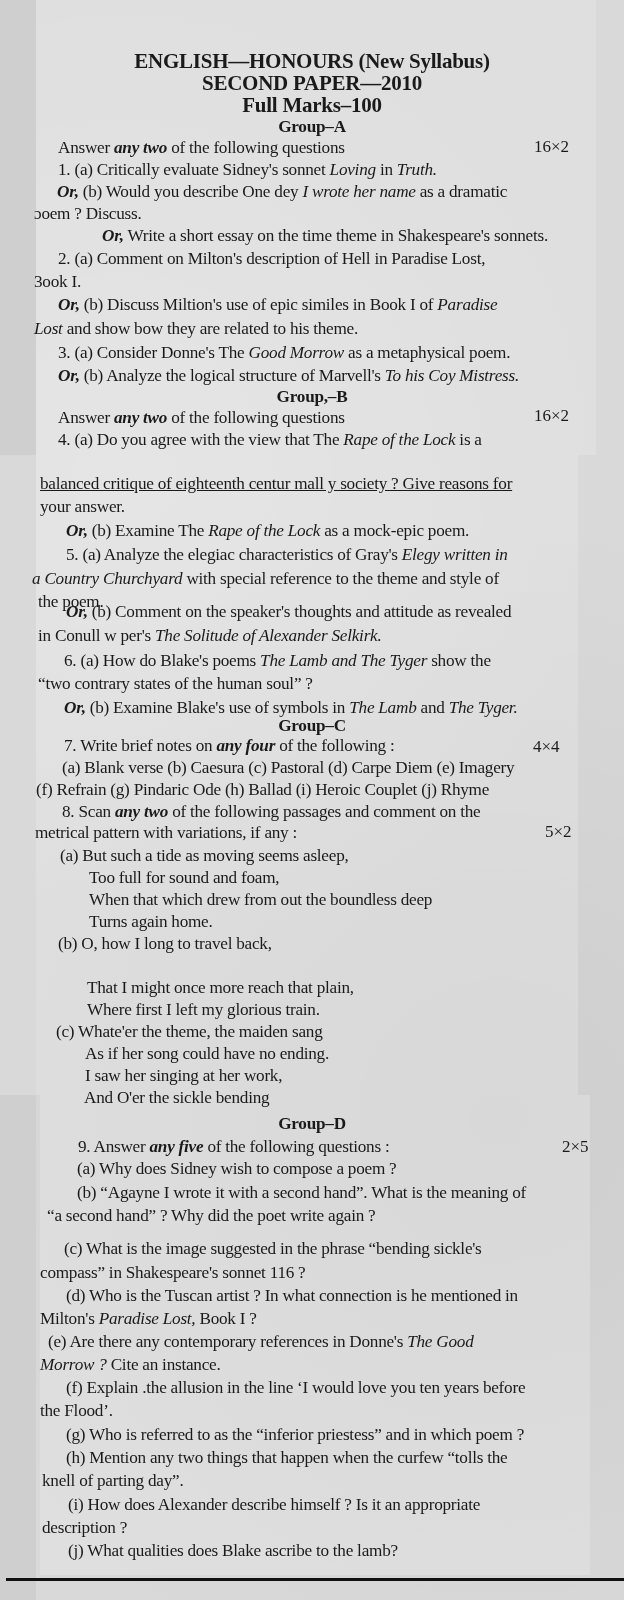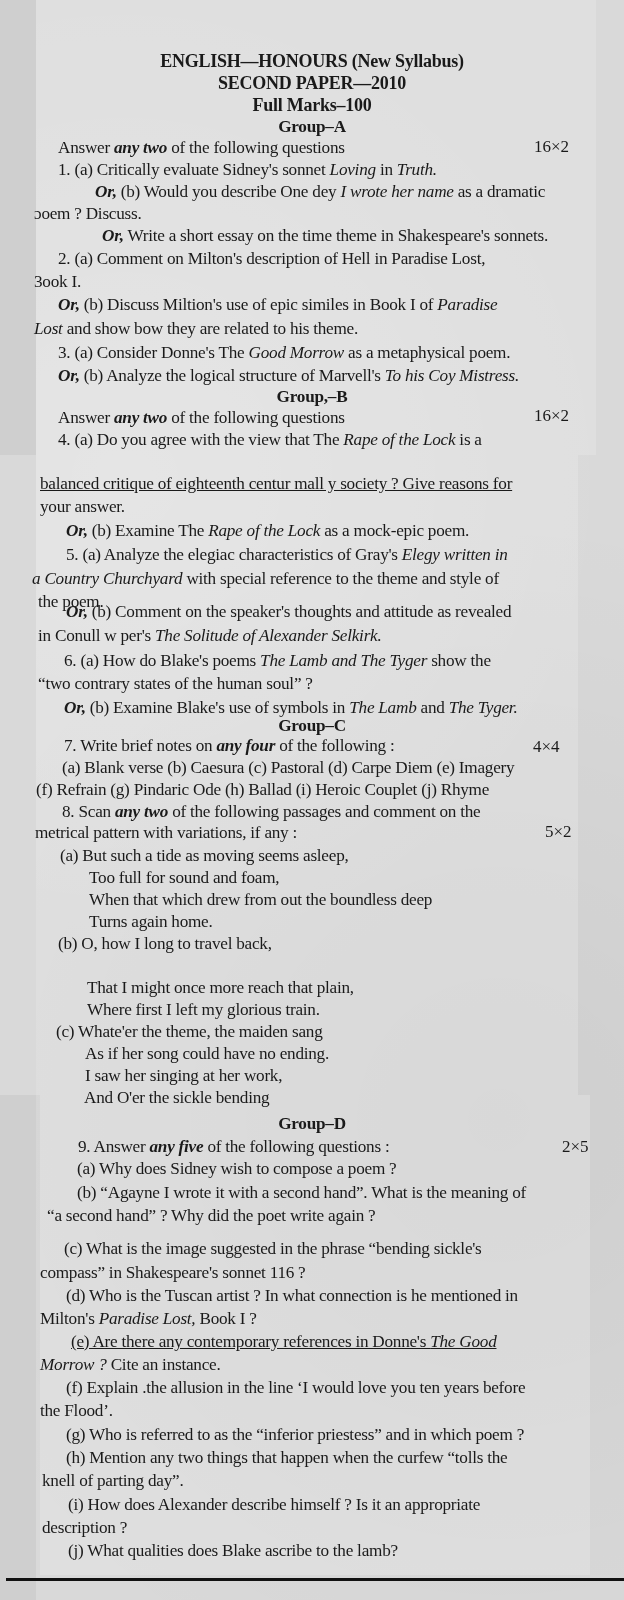--- a/index.html
+++ b/index.html
@@ -14,21 +14,21 @@
     position: absolute; left: 0; top: 0; width: 624px; height: 1600px;
     background:
       radial-gradient(circle at 20% 30%, rgba(255,255,255,0.25), transparent 40%),
       radial-gradient(circle at 80% 70%, rgba(0,0,0,0.05), transparent 50%),
       #d9d9d9;
   }
   .strip-left { position:absolute; left:0; top:0; width:36px; height:1600px; background:#cfcfcf; }
   .panel { position:absolute; background: rgba(235,235,235,0.35); }
   .line { position: absolute; white-space: nowrap; font-size: 17.2px; line-height: 22px; letter-spacing: -0.25px; }
   .center { text-align: center; left: 0; width: 624px; font-weight: bold; }
-  .title { font-size: 18px; }
+  .title { font-size: 21px; }
   .i { font-style: italic; }
   .bi { font-weight: bold; font-style: italic; }
   .marks { position: absolute; font-size: 17px; white-space: nowrap; }
   .rule { position: absolute; left: 6px; width: 618px; height: 3px; background: #111; top: 1578px; }
 </style>
 </head>
 <body>
 
 <div class="page">
   <div class="strip-left"></div>
@@ -37,21 +37,21 @@
   <div class="panel" style="left:40px;top:1095px;width:550px;height:480px;"></div>
 
   <div class="line center title" style="top:50px;">ENGLISH—HONOURS (New Syllabus)</div>
   <div class="line center title" style="top:72px;">SECOND PAPER—2010</div>
   <div class="line center title" style="top:94px;">Full Marks–100</div>
 
   <div class="line center" style="top:116px;">Group–A</div>
   <div class="line" style="top:137px;left:58px;"><span>Answer </span><span class="bi">any two</span><span> of the following questions</span></div>
   <div class="marks" style="top:137px;left:534px;">16×2</div>
   <div class="line" style="top:159px;left:58px;text-align:right;"><span>1. (a) Critically evaluate Sidney's sonnet </span><span class="i">Loving</span><span> in </span><span class="i">Truth.</span></div>
-  <div class="line" style="top:181px;left:57px;margin-left:38px;"><span class="bi">Or,</span><span> (b) Would you describe One dey </span><span class="i">I wrote her name</span><span> as a dramatic</span></div>
+  <div class="line" style="top:181px;left:57px;"><span class="bi">Or,</span><span> (b) Would you describe One dey </span><span class="i">I wrote her name</span><span> as a dramatic</span></div>
   <div class="line" style="top:203px;left:34px;">ɔoem ? Discuss.</div>
   <div class="line" style="top:225px;left:58px;margin-left:44px;"><span class="bi">Or,</span><span> Write a short essay on the time theme in Shakespeare's sonnets.</span></div>
   <div class="line" style="top:248px;left:58px;">2.  (a) Comment on Milton's description of Hell in Paradise Lost,</div>
   <div class="line" style="top:271px;left:34px;">3ook I.</div>
   <div class="line" style="top:294px;left:58px;"><span class="bi">Or,</span><span> (b) Discuss Miltion's use of epic similes in Book I of </span><span class="i">Paradise</span></div>
   <div class="line" style="top:318px;left:34px;"><span class="i">Lost</span><span> and show bow they are related to his theme.</span></div>
   <div class="line" style="top:342px;left:58px;"><span>3.  (a) Consider Donne's The </span><span class="i">Good Morrow</span><span> as a metaphysical poem.</span></div>
   <div class="line" style="top:365px;left:58px;"><span class="bi">Or,</span><span> (b) Analyze the logical structure of Marvell's </span><span class="i">To his Coy Mistress.</span></div>
 
   <div class="line center" style="top:386px;">Group,–B</div>
@@ -97,21 +97,21 @@
   <div class="line center" style="top:1113px;">Group–D</div>
   <div class="line" style="top:1136px;left:78px;"><span>9.  Answer </span><span class="bi">any five</span><span> of the following questions :</span></div>
   <div class="marks" style="top:1137px;left:562px;">2×5</div>
   <div class="line" style="top:1158px;left:77px;">(a) Why does Sidney wish to compose a poem ?</div>
   <div class="line" style="top:1182px;left:77px;">(b) “Agayne I wrote it with a second hand”. What is the meaning of</div>
   <div class="line" style="top:1205px;left:47px;">“a second hand” ? Why did the poet write again ?</div>
   <div class="line" style="top:1238px;left:64px;">(c) What is the image suggested in the phrase “bending sickle's</div>
   <div class="line" style="top:1262px;left:40px;">compass” in Shakespeare's sonnet 116 ?</div>
   <div class="line" style="top:1285px;left:66px;">(d) Who is the Tuscan artist ? In what connection is he mentioned in</div>
   <div class="line" style="top:1308px;left:40px;"><span>Milton's </span><span class="i">Paradise Lost,</span><span> Book I ?</span></div>
-  <div class="line" style="top:1331px;left:71px;text-decoration:underline;"><span>(e) Are there any contemporary references in Donne's </span><span class="i">The Good</span></div>
+  <div class="line" style="top:1331px;left:48px;"><span>(e) Are there any contemporary references in Donne's </span><span class="i">The Good</span></div>
   <div class="line" style="top:1354px;left:40px;"><span class="i">Morrow ?</span><span> Cite an instance.</span></div>
   <div class="line" style="top:1377px;left:66px;">(f) Explain .the allusion in the line ‘I would love you ten years before</div>
   <div class="line" style="top:1400px;left:40px;">the Flood’.</div>
   <div class="line" style="top:1424px;left:66px;">(g) Who is referred to as the “inferior priestess” and in which poem ?</div>
   <div class="line" style="top:1447px;left:66px;">(h) Mention any two things that happen when the curfew “tolls the</div>
   <div class="line" style="top:1470px;left:42px;">knell of parting day”.</div>
   <div class="line" style="top:1494px;left:68px;">(i) How does Alexander describe himself ? Is it an appropriate</div>
   <div class="line" style="top:1517px;left:42px;">description ?</div>
   <div class="line" style="top:1540px;left:68px;">(j) What qualities does Blake ascribe to the lamb?</div>
 

